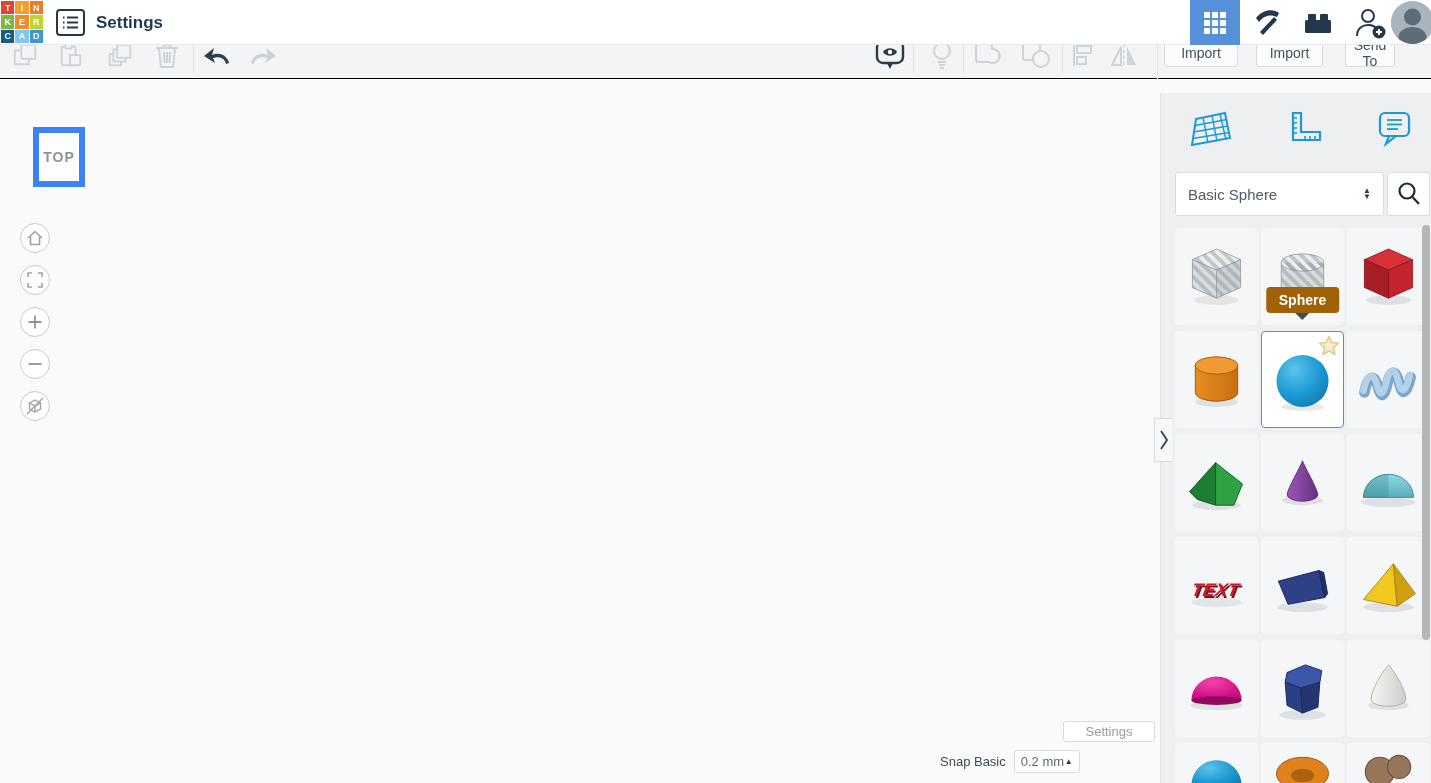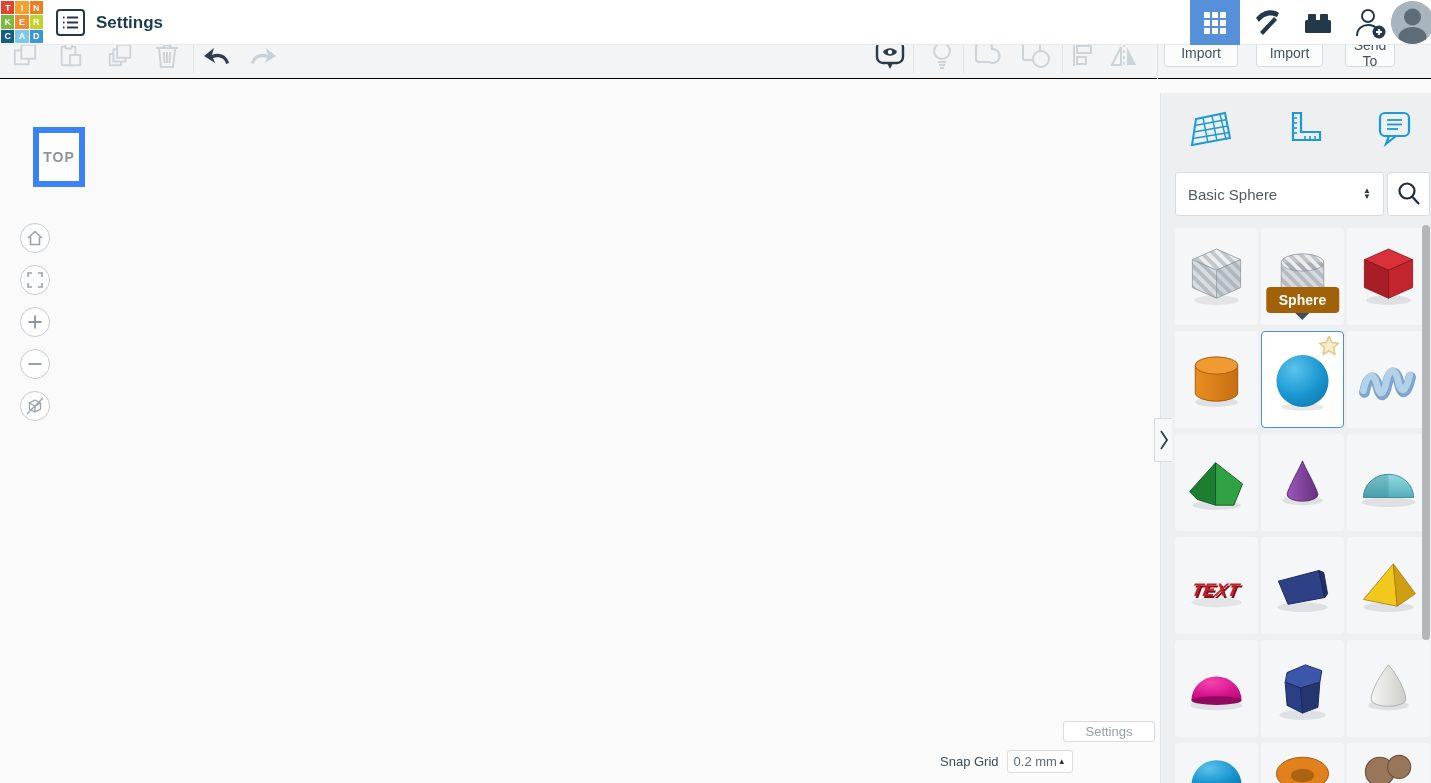--- a/index.html
+++ b/index.html
@@ -429,21 +429,21 @@
       <svg width="20" height="20" viewBox="0 0 20 20">
         <polygon points="10,4 15.5,7 10,10 4.5,7" fill="none" stroke="#9aa2a9" stroke-width="1.3"></polygon>
         <path d="M4.5,7 V13 L10,16 L15.5,13 V7 M10,10 V16" fill="none" stroke="#9aa2a9" stroke-width="1.3"></path>
         <line x1="2" y1="18" x2="18" y2="2" stroke="#9aa2a9" stroke-width="1.3"></line>
       </svg>
     </div>
 
 
     <button class="settings-btn">Settings</button>
     <div class="snap-row">
-      <span class="snap-label">Snap Grid</span>
+      <span class="snap-label">Snap Basic</span>
       <div class="snap-select">
         <span>0.2 mm</span>
         <span class="tri">▲</span>
       </div>
     </div>
   </div>
 
   <div class="collapse-handle">
     <svg width="10" height="22" viewBox="0 0 10 22">
       <polyline points="2,2 8,11 2,20" fill="none" stroke="#2c3e50" stroke-width="1.8"></polyline>

